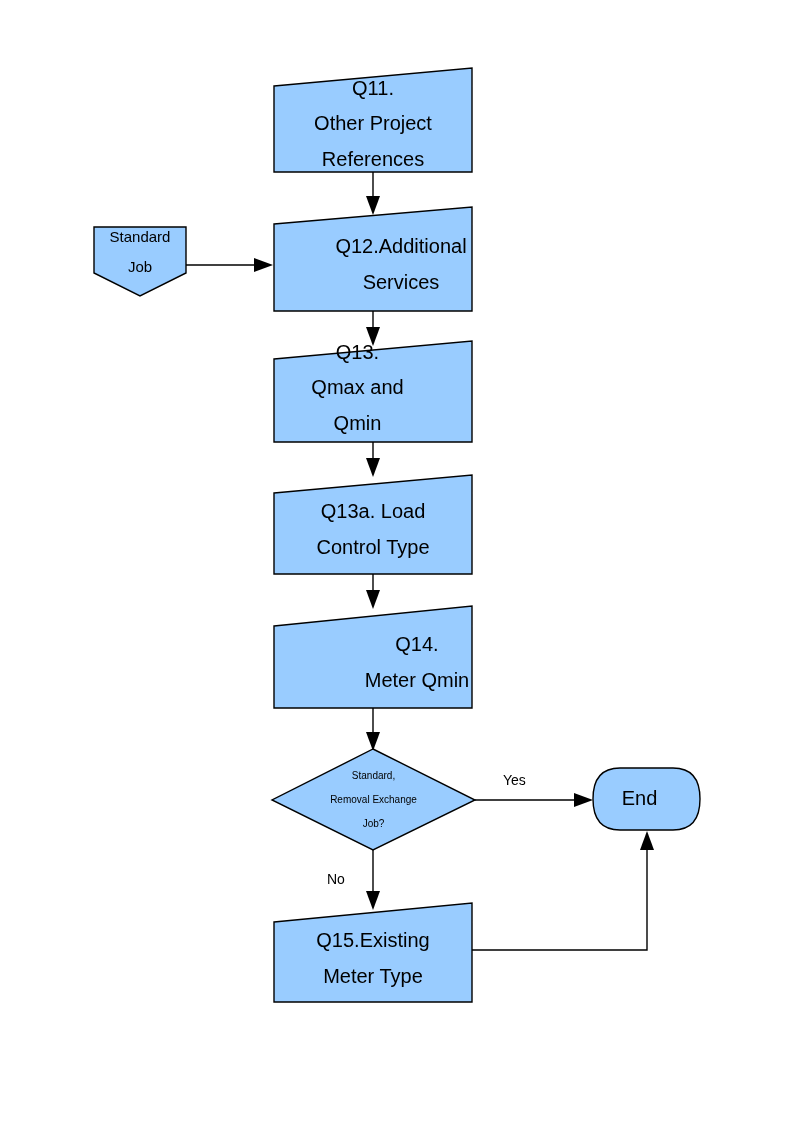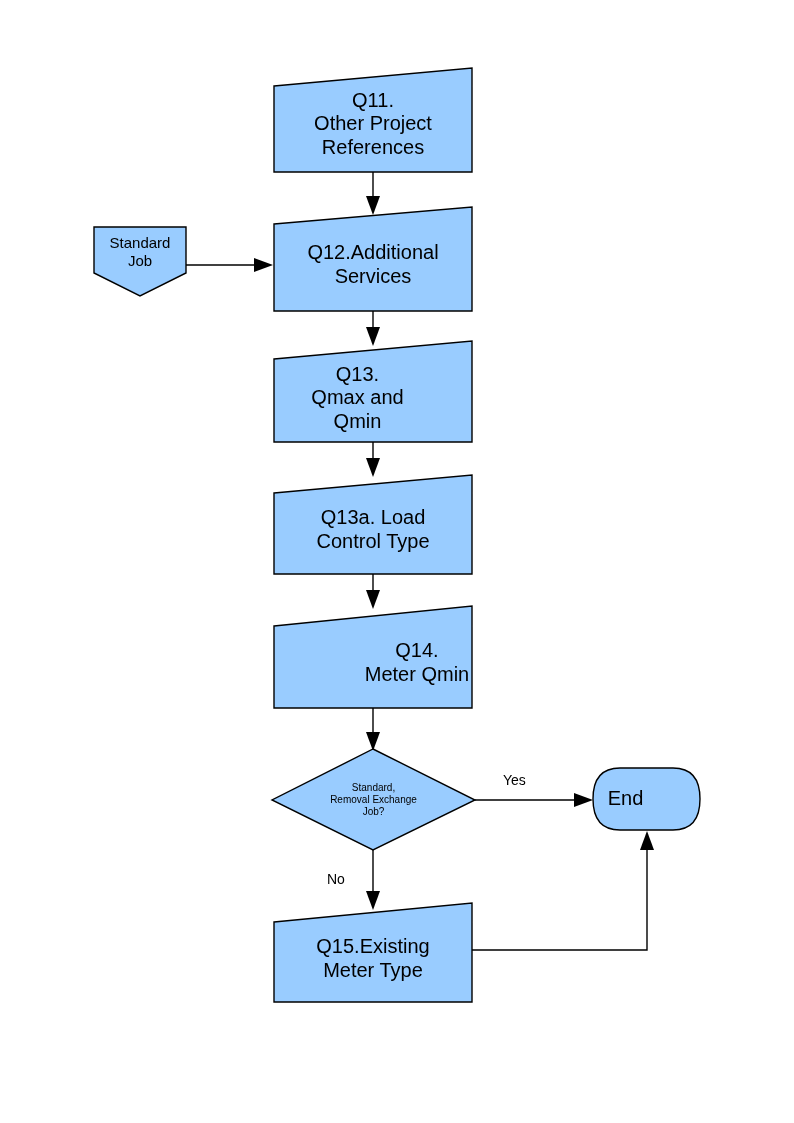--- a/index.html
+++ b/index.html
@@ -50,20 +50,21 @@
     display: flex;
     flex-direction: column;
     align-items: center;
     justify-content: center;
     text-align: center;
     color: #000000;
     font-family: "Liberation Sans", sans-serif;
     line-height: 1.18;
     white-space: pre;
     pointer-events: none;
+    gap: 12px;
   }
   .lbl-20 { font-size: 20px; }
   .lbl-17 { font-size: 15px; }
   .lbl-13 { font-size: 10px; }
   .edge-label {
     position: absolute;
     color: #000000;
     font-family: "Liberation Sans", sans-serif;
     font-size: 14px;
     white-space: pre;
@@ -145,26 +146,26 @@
     <span>Q11.</span>
     <span>Other Project</span>
     <span>References</span>
   </div>
 
   <div class="node-label lbl-17" style="left:94px; top:227px; width:92px; height:50px;">
     <span>Standard</span>
     <span>Job</span>
   </div>
 
-  <div class="node-label lbl-20" style="left:274px; top:218px; width:198px; height:93px;">
+  <div class="node-label lbl-20" style="left:274px; top:218px; width:198px; height:93px;padding-left:28px;">
     <span>Q12.Additional</span>
     <span>Services</span>
   </div>
 
-  <div class="node-label lbl-20" style="left:274px; top:352px; width:167px; height:92px;">
+  <div class="node-label lbl-20" style="left:274px; top:342px; width:167px; height:92px;">
     <span>Q13.</span>
     <span>Qmax and</span>
     <span>Qmin</span>
   </div>
 
   <div class="node-label lbl-20" style="left:274px; top:486px; width:198px; height:88px;">
     <span>Q13a. Load</span>
     <span>Control Type</span>
   </div>
 
@@ -172,21 +173,21 @@
     <span>Q14.</span>
     <span>Meter Qmin</span>
   </div>
 
   <div class="node-label lbl-13" style="left:272px; top:755px; width:203px; height:90px;">
     <span>Standard,</span>
     <span>Removal Exchange</span>
     <span>Job?</span>
   </div>
 
-  <div class="node-label lbl-20" style="left:572px; top:768px; width:107px; height:62px;text-align:right;">
+  <div class="node-label lbl-20" style="left:586px; top:768px; width:107px; height:62px;text-align:right;">
     <span>End</span>
   </div>
 
   <div class="node-label lbl-20" style="left:274px; top:915px; width:198px; height:87px;text-align:center;">
     <span>Q15.Existing</span>
     <span>Meter Type</span>
   </div>
 
   <div class="edge-label" style="left:503px; top:772px;">Yes</div>
 

